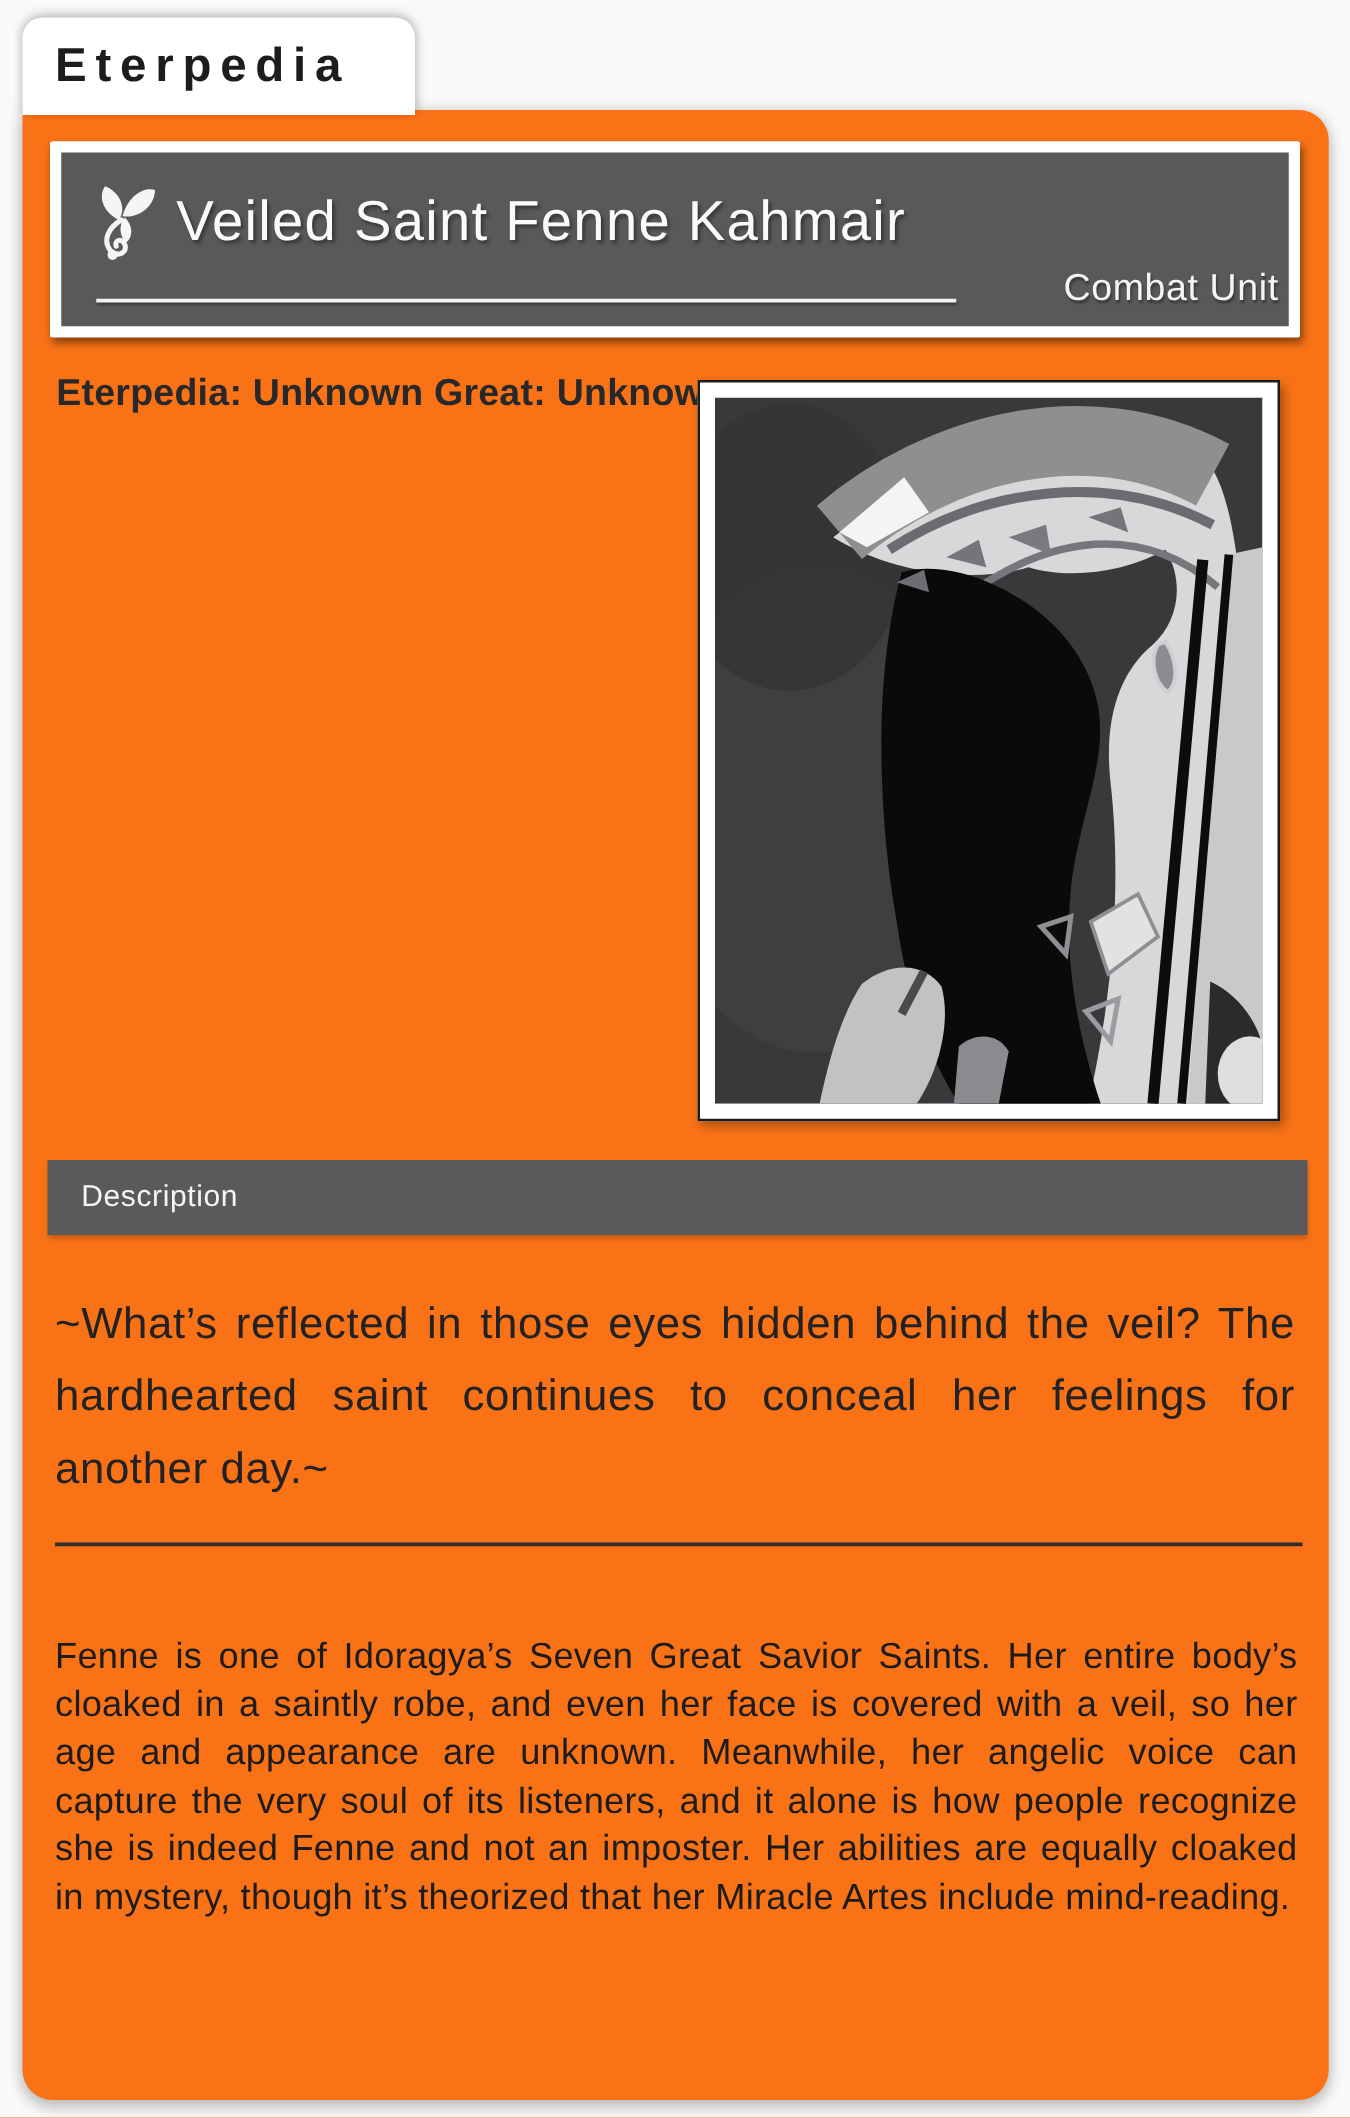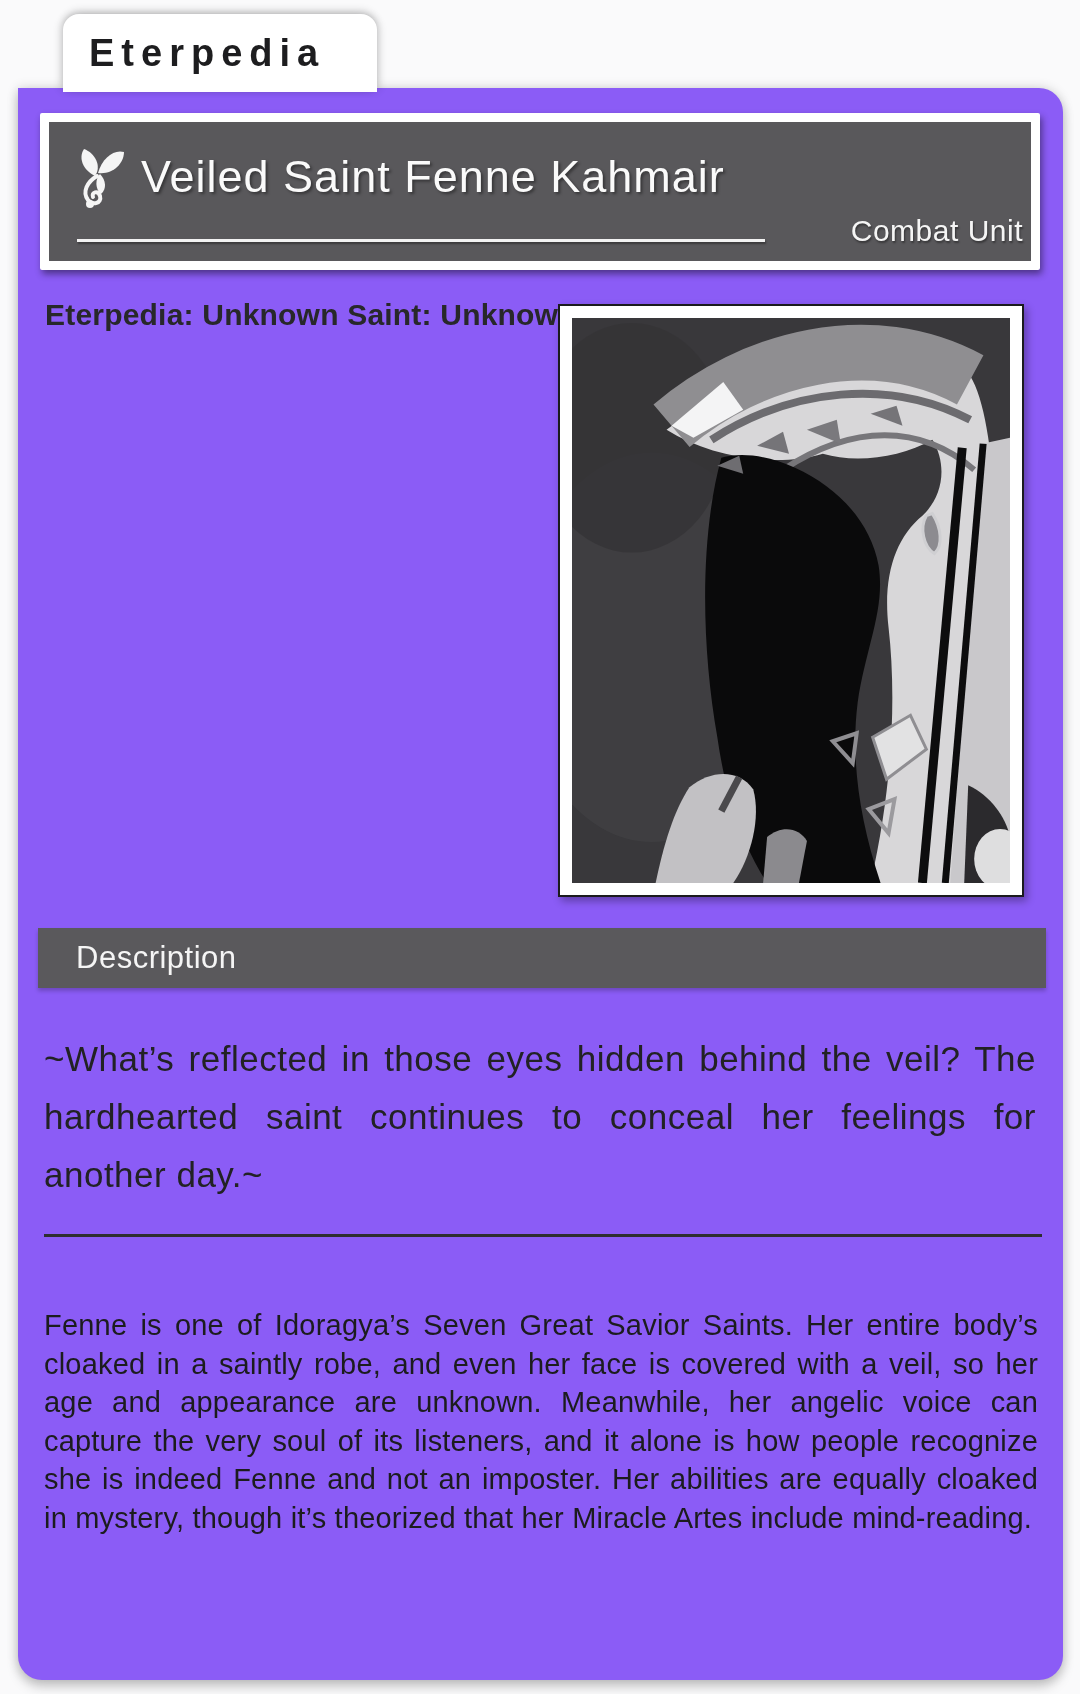--- a/index.html
+++ b/index.html
@@ -14,31 +14,30 @@
   
   .tab{
     position:absolute;left:18px;top:14px;
     width:314px;height:78px;
     background:#ffffff;
     border-radius:16px 16px 0 0;
     box-shadow:-4px 0 8px -2px rgba(0,0,0,.16), 4px 0 8px -2px rgba(0,0,0,.16), 0 -5px 9px -2px rgba(0,0,0,.16);
     display:flex;align-items:center;
     padding-left:26px;box-sizing:border-box;
     z-index:3;
-    margin-left:45px;
   }
   .tab-label{
     font-size:38px;font-weight:600;color:#1d1d1f;letter-spacing:7px;
   }
 
   
   .card{
     position:absolute;left:18px;top:88px;
     width:1045px;height:1592px;
-    background:#8b5cf6;
+    background:#f97316;
     border-radius:0 24px 24px 24px;
     box-shadow:0 0 12px rgba(0,0,0,.16), 0 7px 12px rgba(0,0,0,.18);
     z-index:2;
   }
 
   
   .title-frame{
     position:absolute;left:22px;top:25px;
     width:1000px;height:157px;
     background:#ffffff;
@@ -92,21 +91,21 @@
   
   .desc-bar{
     position:absolute;left:20px;top:840px;
     width:1008px;height:60px;
     background:#5a595c;
     display:flex;align-items:center;
     padding-left:27px;box-sizing:border-box;
     box-shadow:0 3px 4px rgba(0,0,0,.22);
   }
   .desc-bar-label{
-    font-size:31px;color:#f5f5f5;letter-spacing:.5px;margin-left:11px;
+    font-size:24px;color:#f5f5f5;letter-spacing:.5px;
   }
   .quote{
     position:absolute;left:26px;top:942px;
     width:992px;
     font-size:35px;line-height:1.66;letter-spacing:.5px;
     color:#222224;text-align:justify;
   }
   .divider{
     position:absolute;left:26px;top:1146px;
     width:998px;height:3px;background:#2e2e30;
@@ -146,21 +145,21 @@
           <span class="title-text">Veiled Saint Fenne Kahmair</span>
         </div>
         <div class="title-underline"></div>
         <span class="category">Combat Unit</span>
       </div>
     </div>
 
     <div class="stats">
       <span>Eterpedia:</span>
       <span>Unknown</span>
-      <span>Saint:</span>
+      <span>Great:</span>
       <span>Unknown</span>
     </div>
 
     <div class="portrait-frame">
       <svg viewBox="0 0 440 566" preserveAspectRatio="none" aria-hidden="true">
         <rect width="440" height="566" fill="#39383b"></rect>
         <ellipse cx="80" cy="330" rx="135" ry="195" fill="#424144" opacity="0.7"></ellipse>
         <ellipse cx="60" cy="120" rx="95" ry="115" fill="#343336" opacity="0.8"></ellipse>
 
         <path d="M95 112 L170 56 C230 24 300 10 345 22 L400 58 C420 90 428 180 426 280

